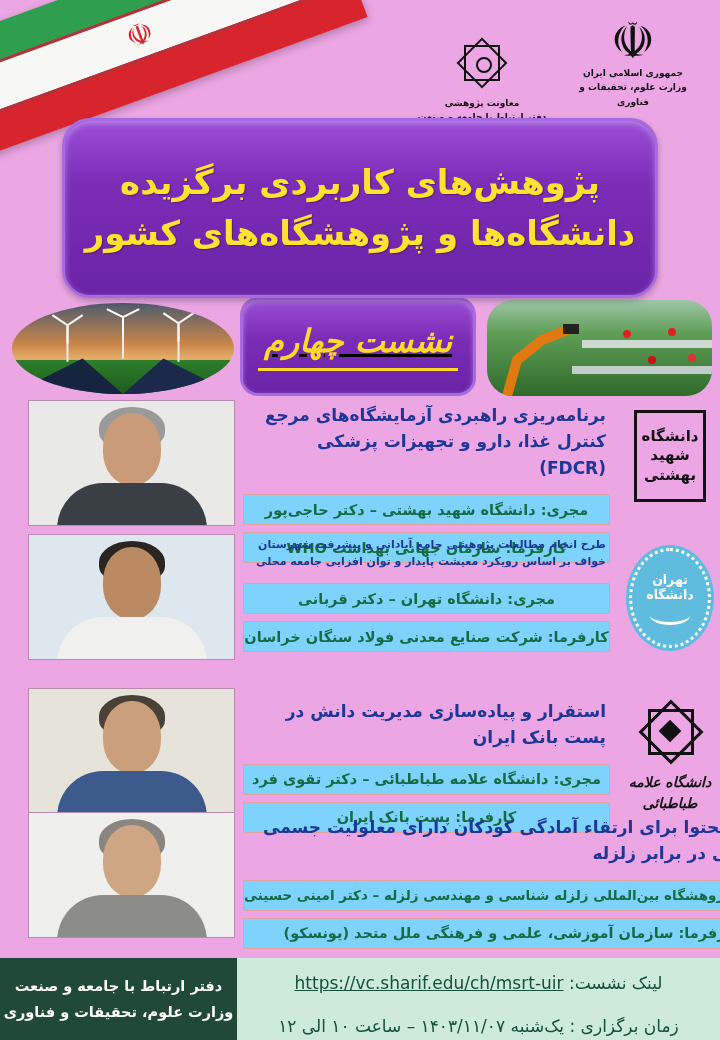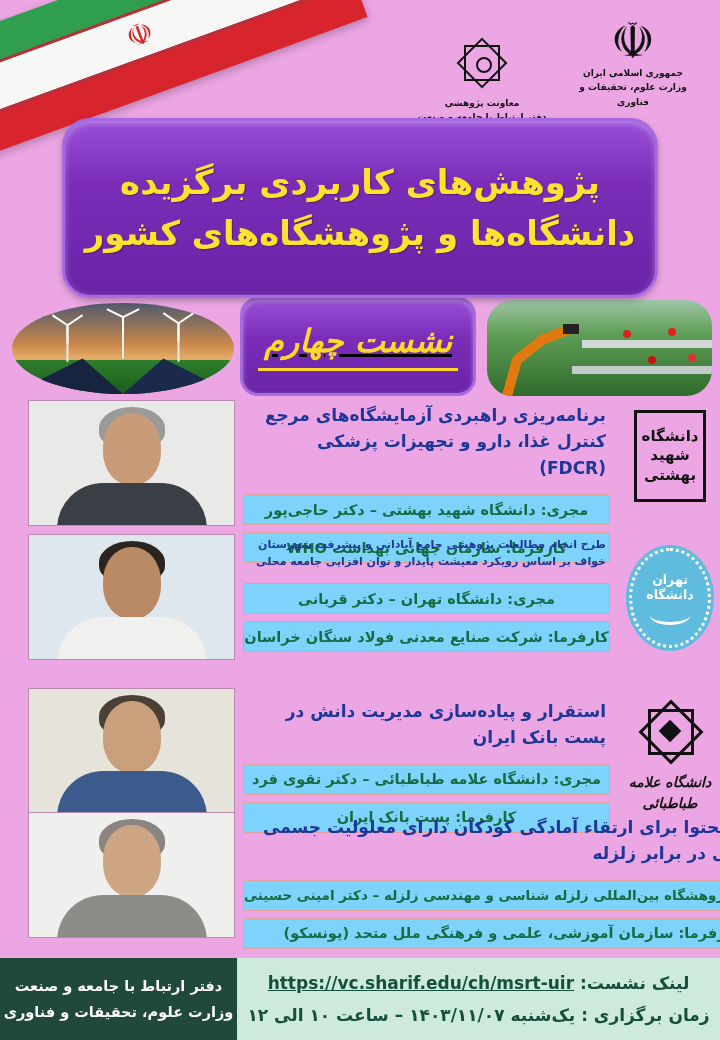--- a/index.html
+++ b/index.html
@@ -80,21 +80,21 @@
   .atu-star .core{position:absolute;left:27px;top:27px;width:16px;height:16px;background:#111;transform:rotate(45deg);}
   .logo-script{direction:rtl;font-size:14px;font-weight:bold;color:#111;font-style:italic;
                text-align:center;line-height:1.5;margin-top:6px;}
 
   
   .footer-dark{position:absolute;left:0;top:958px;width:237px;height:82px;background:#20493a;
         display:flex;flex-direction:column;justify-content:center;align-items:center;}
   .footer-dark div{color:#fff;font-weight:bold;font-size:14.5px;line-height:1.8;direction:rtl;white-space:nowrap;}
   .footer-mint{position:absolute;left:237px;right:0;top:958px;height:82px;background:#cdeadb;
         display:flex;flex-direction:column;justify-content:center;align-items:center;direction:rtl;}
-  .footer-row{color:#14503c;font-weight:bold;font-size:17px;line-height:1.9;white-space:nowrap;}
+  .footer-row{color:#14503c;font-weight:normal;font-size:17px;line-height:1.9;white-space:nowrap;margin-top:11px;}
   .link{text-decoration:underline;unicode-bidi:embed;direction:ltr;cursor:pointer;}
 </style>
 </head>
 <body>
 
 <div class="poster">
 
   <div class="flag">
     <div class="stripe green"></div>
     <div class="stripe white">

